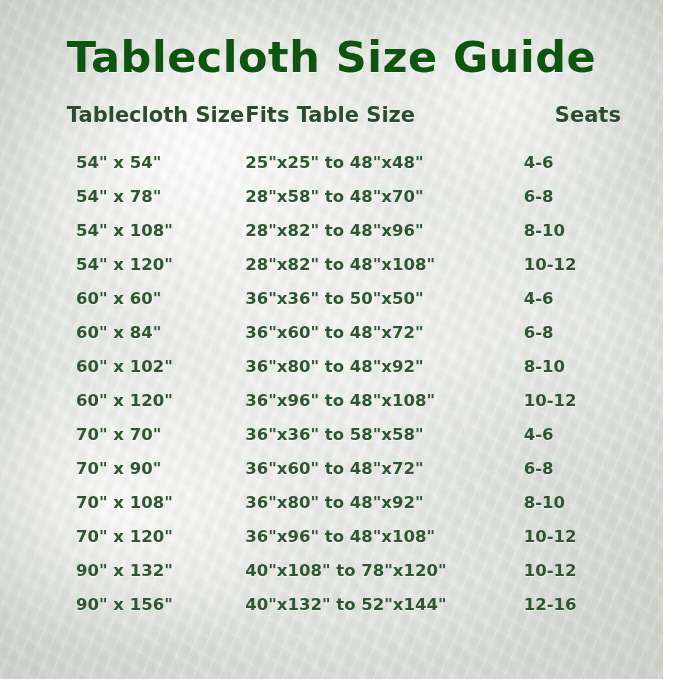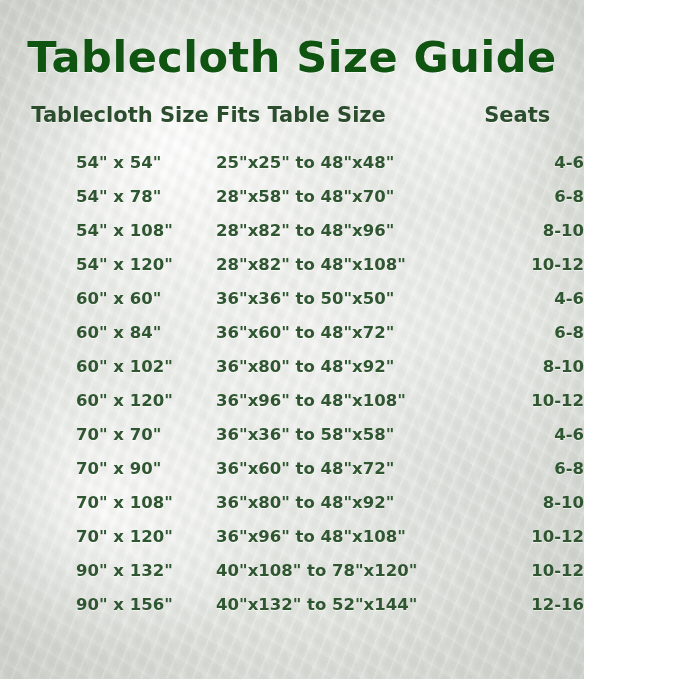--- a/index.html
+++ b/index.html
@@ -7,21 +7,21 @@
     padding: 0;
   }
   body {
     width: 679px;
     height: 679px;
     font-family: "DejaVu Sans", sans-serif;
     overflow: hidden;
   }
   #page {
     position: relative;
-    width: 584px;
+    width: 663px;
     height: 679px;
     background:
       radial-gradient(ellipse 55% 45% at 30% 22%, rgba(255,255,255,0.95) 0%, rgba(255,255,255,0.0) 60%),
       radial-gradient(ellipse 40% 30% at 78% 12%, rgba(255,255,255,0.75) 0%, rgba(255,255,255,0.0) 65%),
       radial-gradient(ellipse 50% 35% at 18% 75%, rgba(255,255,255,0.8) 0%, rgba(255,255,255,0.0) 62%),
       radial-gradient(ellipse 45% 35% at 85% 72%, rgba(215,218,213,0.85) 0%, rgba(255,255,255,0.0) 70%),
       radial-gradient(ellipse 60% 50% at 50% 50%, #f2f3f1 0%, #e7e9e5 55%, #dcdfd9 100%),
       linear-gradient(135deg, #eceee9 0%, #e3e6e0 45%, #d9dcd5 100%);
     box-sizing: border-box;
   }
@@ -66,34 +66,34 @@
     margin-top: 14px;
   }
   thead th {
     font-family: "DejaVu Sans", sans-serif;
     font-weight: bold;
     font-size: 21px;
     color: #2b4d2d;
     padding-bottom: 18px;
     text-shadow: 0 1px 0 rgba(255,255,255,0.55);
   }
-  thead th.col-size { text-align: center; padding-left: 25px; }
+  thead th.col-size { text-align: right; padding-left: 25px; }
   thead th.col-fits { text-align: left; padding-left: 0px; margin-top: 48px; }
   thead th.col-seats { text-align: center; padding-right: 12px; }
   tbody td {
     font-family: "DejaVu Sans", sans-serif;
     font-weight: bold;
     font-size: 16.5px;
     color: #2f5631;
     padding: 7.5px 0;
     text-shadow: 0 1px 0 rgba(255,255,255,0.5);
   }
   tbody td.c-size { text-align: left; padding-left: 76px; width: 37%; }
   tbody td.c-fits { text-align: left; padding-left: 0px; width: 42%; }
-  tbody td.c-seats { text-align: right; width: 21%; }
+  tbody td.c-seats { text-align: left; width: 21%; }
 </style>
 </head>
 <body>
 
 <div id="page">
   <div id="texture"></div>
   <div id="vignette"></div>
 
   <div id="content">
     <h1 class="title">Tablecloth Size Guide</h1>

